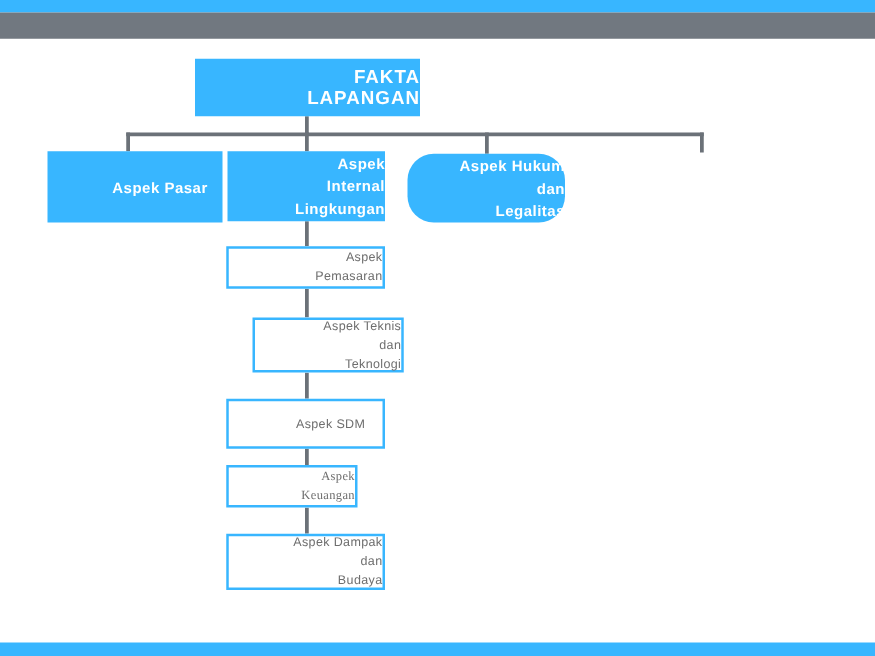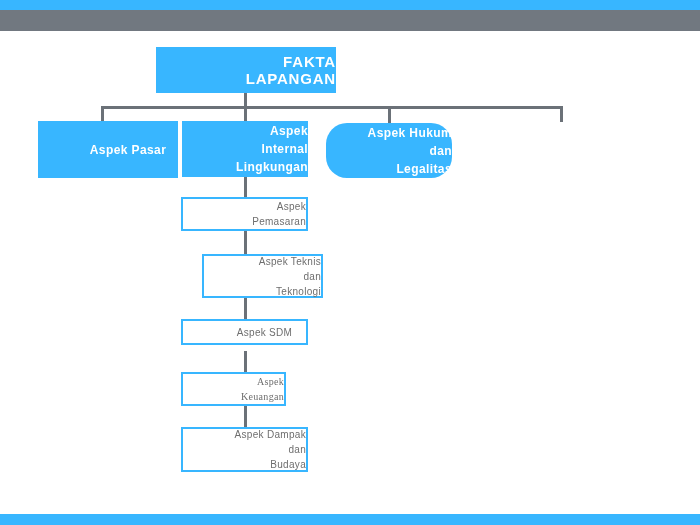--- a/index.html
+++ b/index.html
@@ -42,21 +42,21 @@
   }
   .root-node  { left: 156px; top: 47px; width: 180px; height: 46px; font-size: 15px; letter-spacing: 0.8px; }
   .branch     { font-size: 12px; line-height: 1.5; }
   .branch-1   { left: 38px;  top: 121px; width: 140px; height: 57px; }
   .branch-2   { left: 182px; top: 121px; width: 126px; height: 56px; }
   .branch-3   { left: 326px; top: 123px; width: 126px; height: 55px; border-radius: 21px; }
   .branch-4   { left: 481px; top: 122px; width: 125px; height: 57px; }
 
   .chain-1 { left: 181px; top: 197px; width: 127px; height: 34px; }
   .chain-2 { left: 181px; top: 254px; width: 121px; height: 44px; margin-left: 21px; }
-  .chain-3 { left: 181px; top: 319px; width: 127px; height: 26px; }
+  .chain-3 { left: 181px; top: 319px; width: 127px; height: 40px; }
   .chain-4 { left: 181px; top: 372px; width: 105px; height: 34px; font-family: Liberation Serif, serif; }
   .chain-5 { left: 181px; top: 427px; width: 127px; height: 45px; }
 
   .line { position: absolute; background: #6b7178; }
   .l-root-v { left: 244px; top: 93px;  width: 3px;   height: 14px; }
   .l-main-h { left: 101px; top: 106px; width: 462px; height: 3px;  }
   .l-stub-1 { left: 101px; top: 106px; width: 3px;   height: 15px; }
   .l-stub-2 { left: 244px; top: 106px; width: 3px;   height: 15px; }
   .l-stub-3 { left: 388px; top: 106px; width: 3px;   height: 17px; }
   .l-stub-4 { left: 560px; top: 106px; width: 3px;   height: 16px; }

